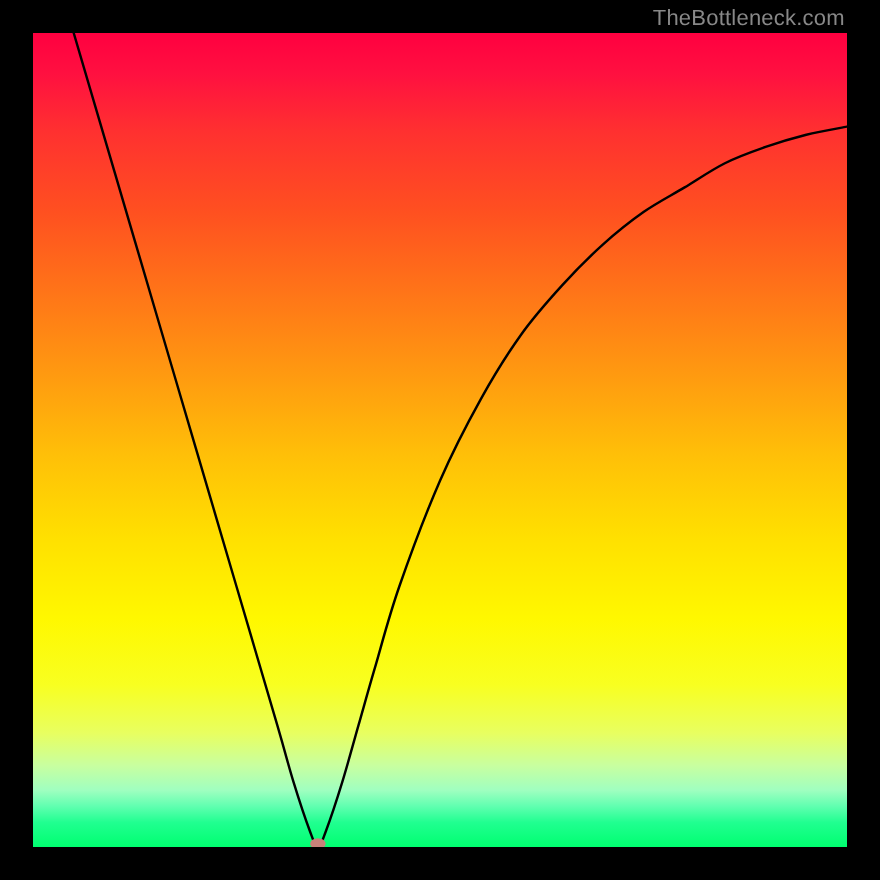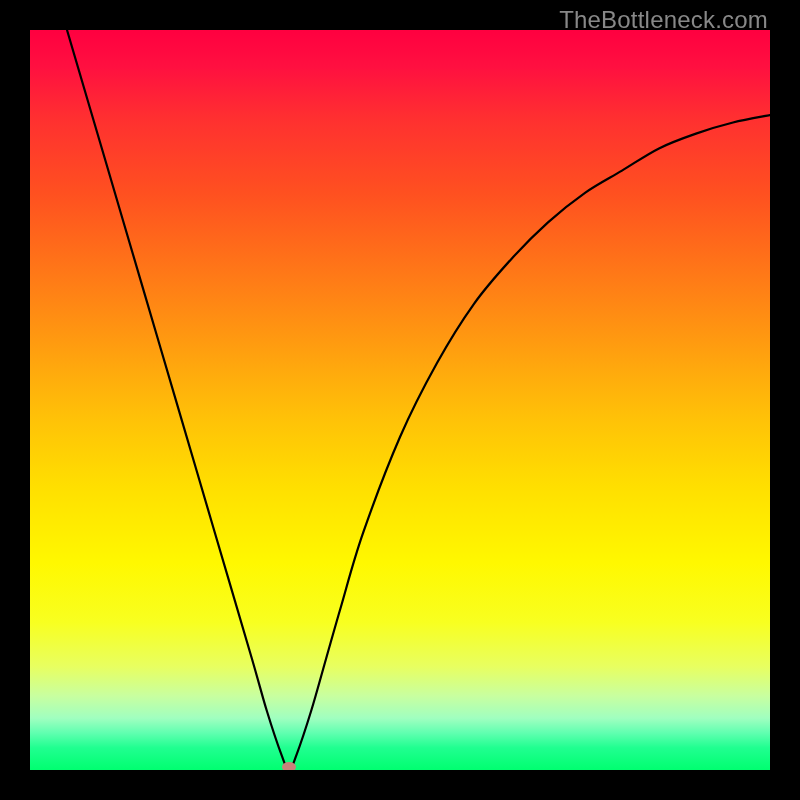--- a/index.html
+++ b/index.html
@@ -39,21 +39,21 @@
       #60ffb0 95%,
       #20ff90 97%,
       #00ff70 100%
     );
   }
   .watermark {
     position: absolute;
     top: 6px;
     right: 32px;
     color: #888;
-    font-size: 24px;
+    font-size: 20px;
     font-weight: 400;
     letter-spacing: 0.2px;
     z-index: 10;
   }
   svg.curve {
     position: absolute;
     inset: 0;
     width: 100%;
     height: 100%;
   }

